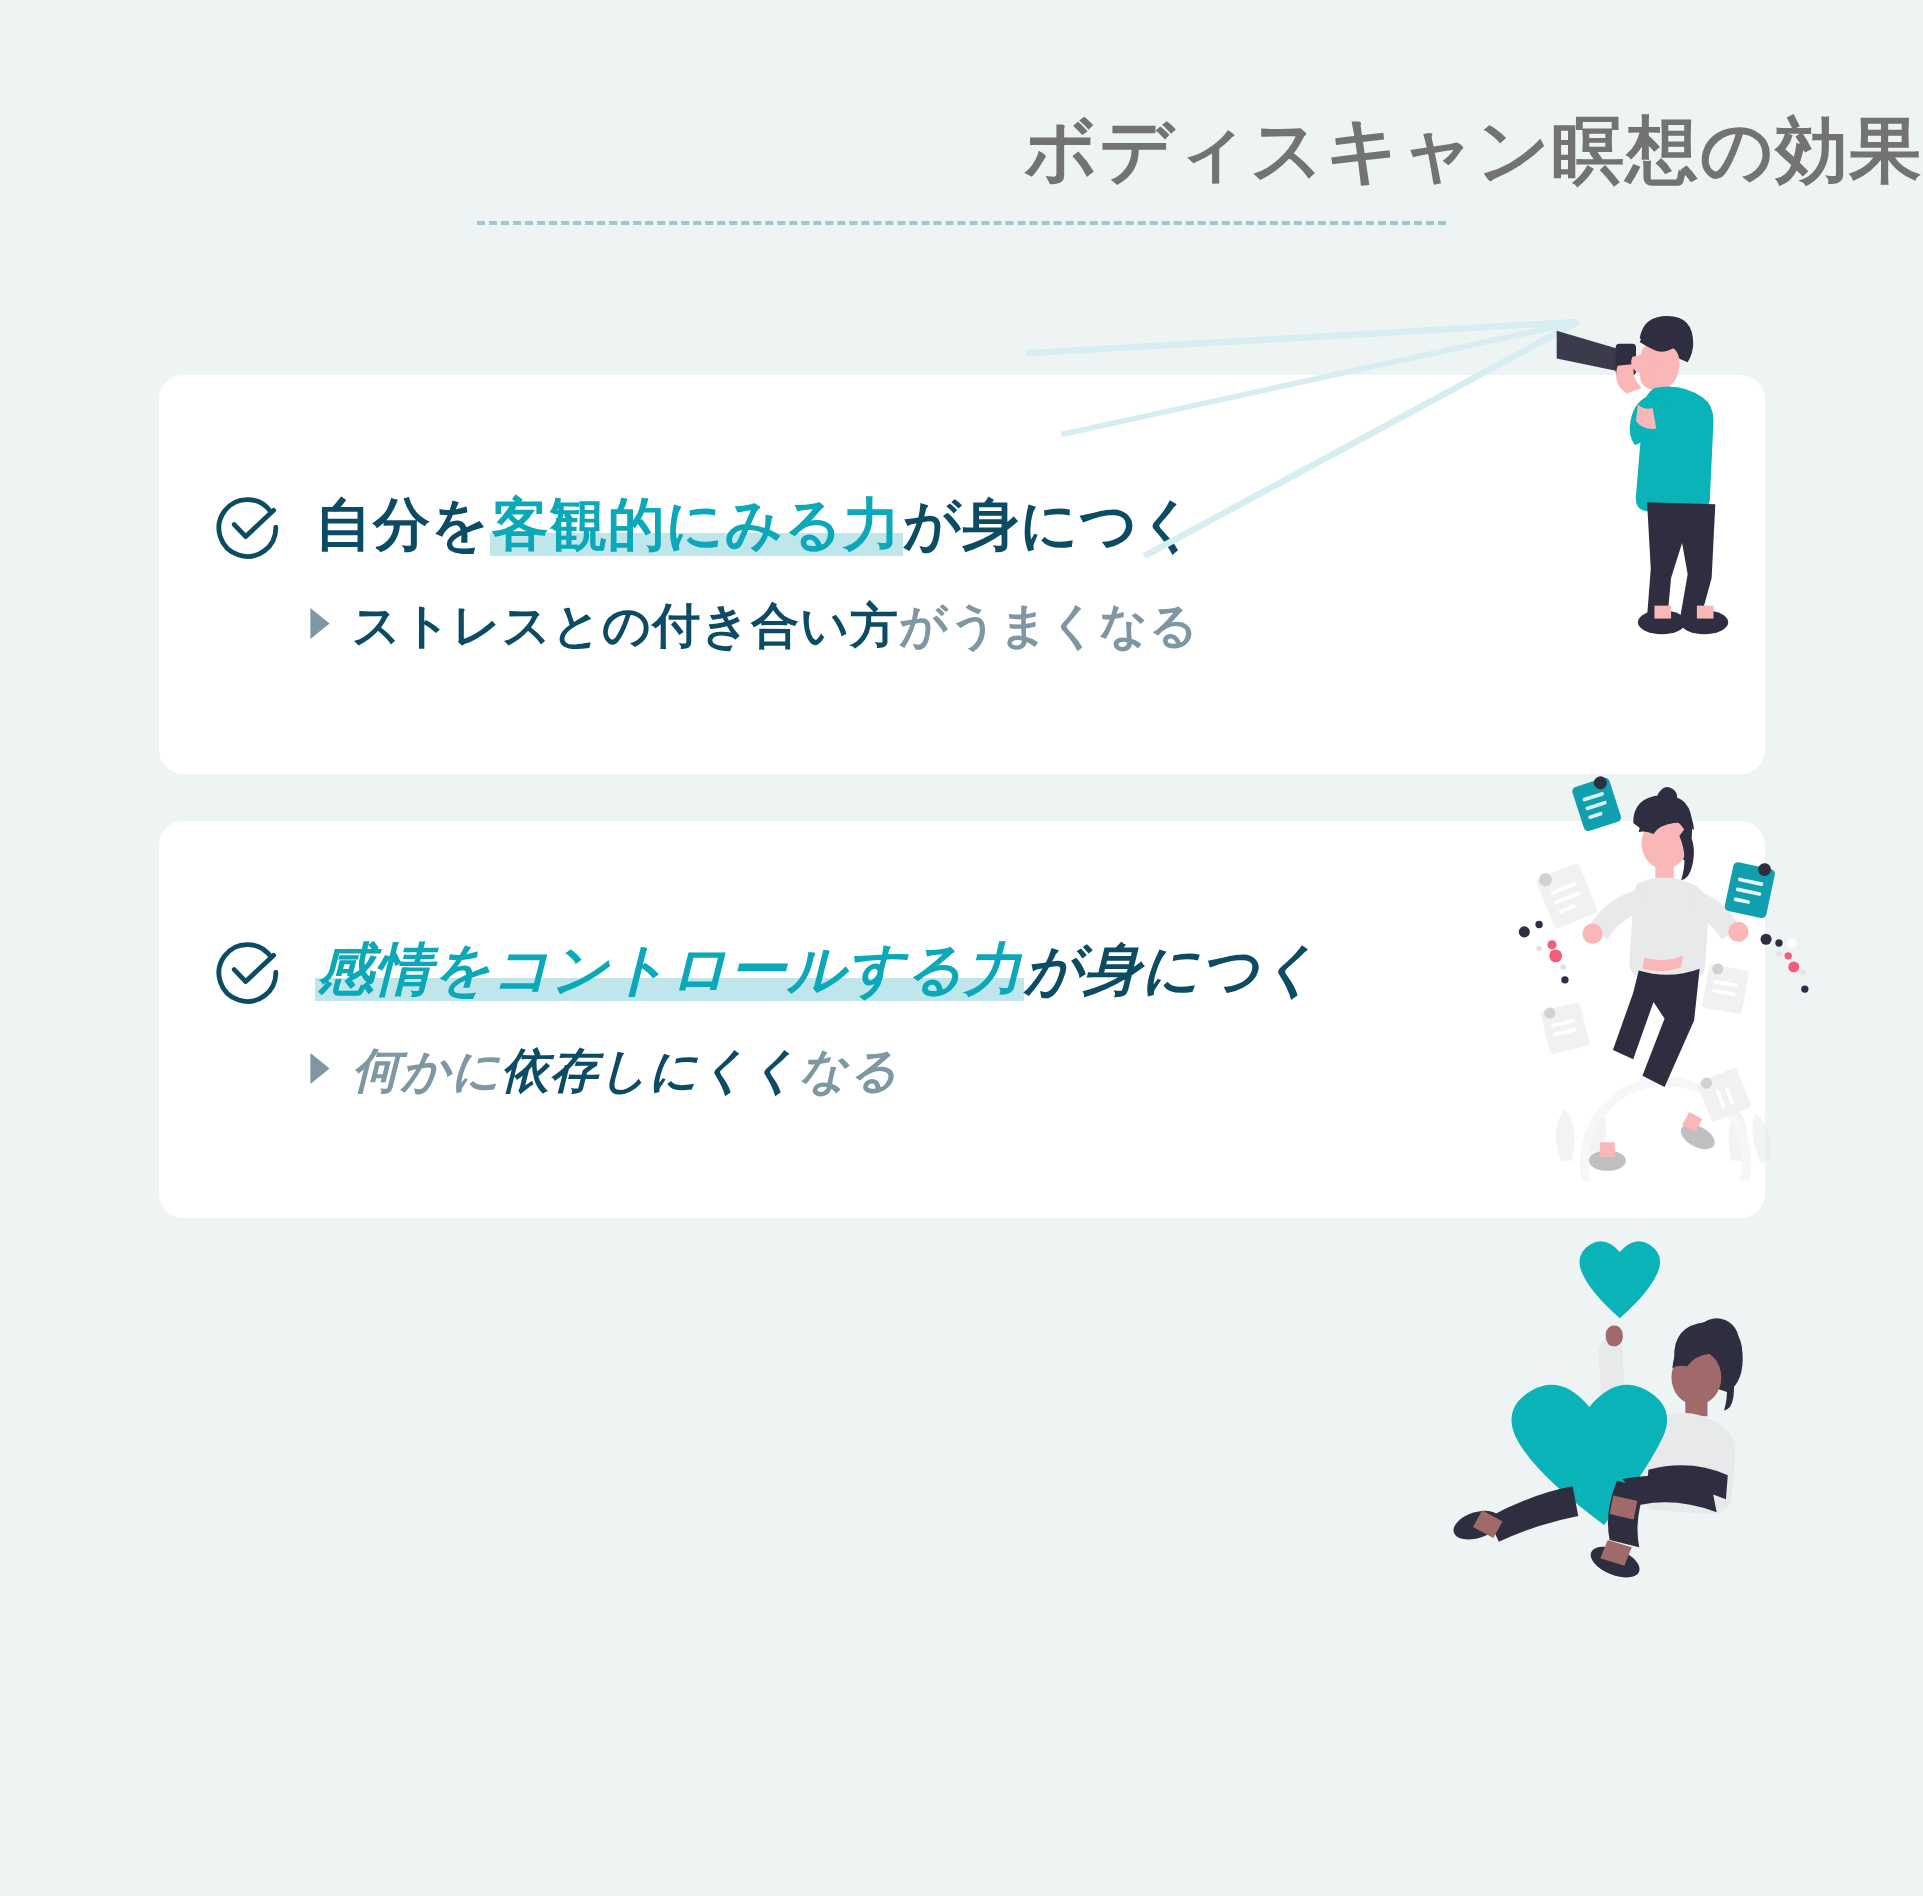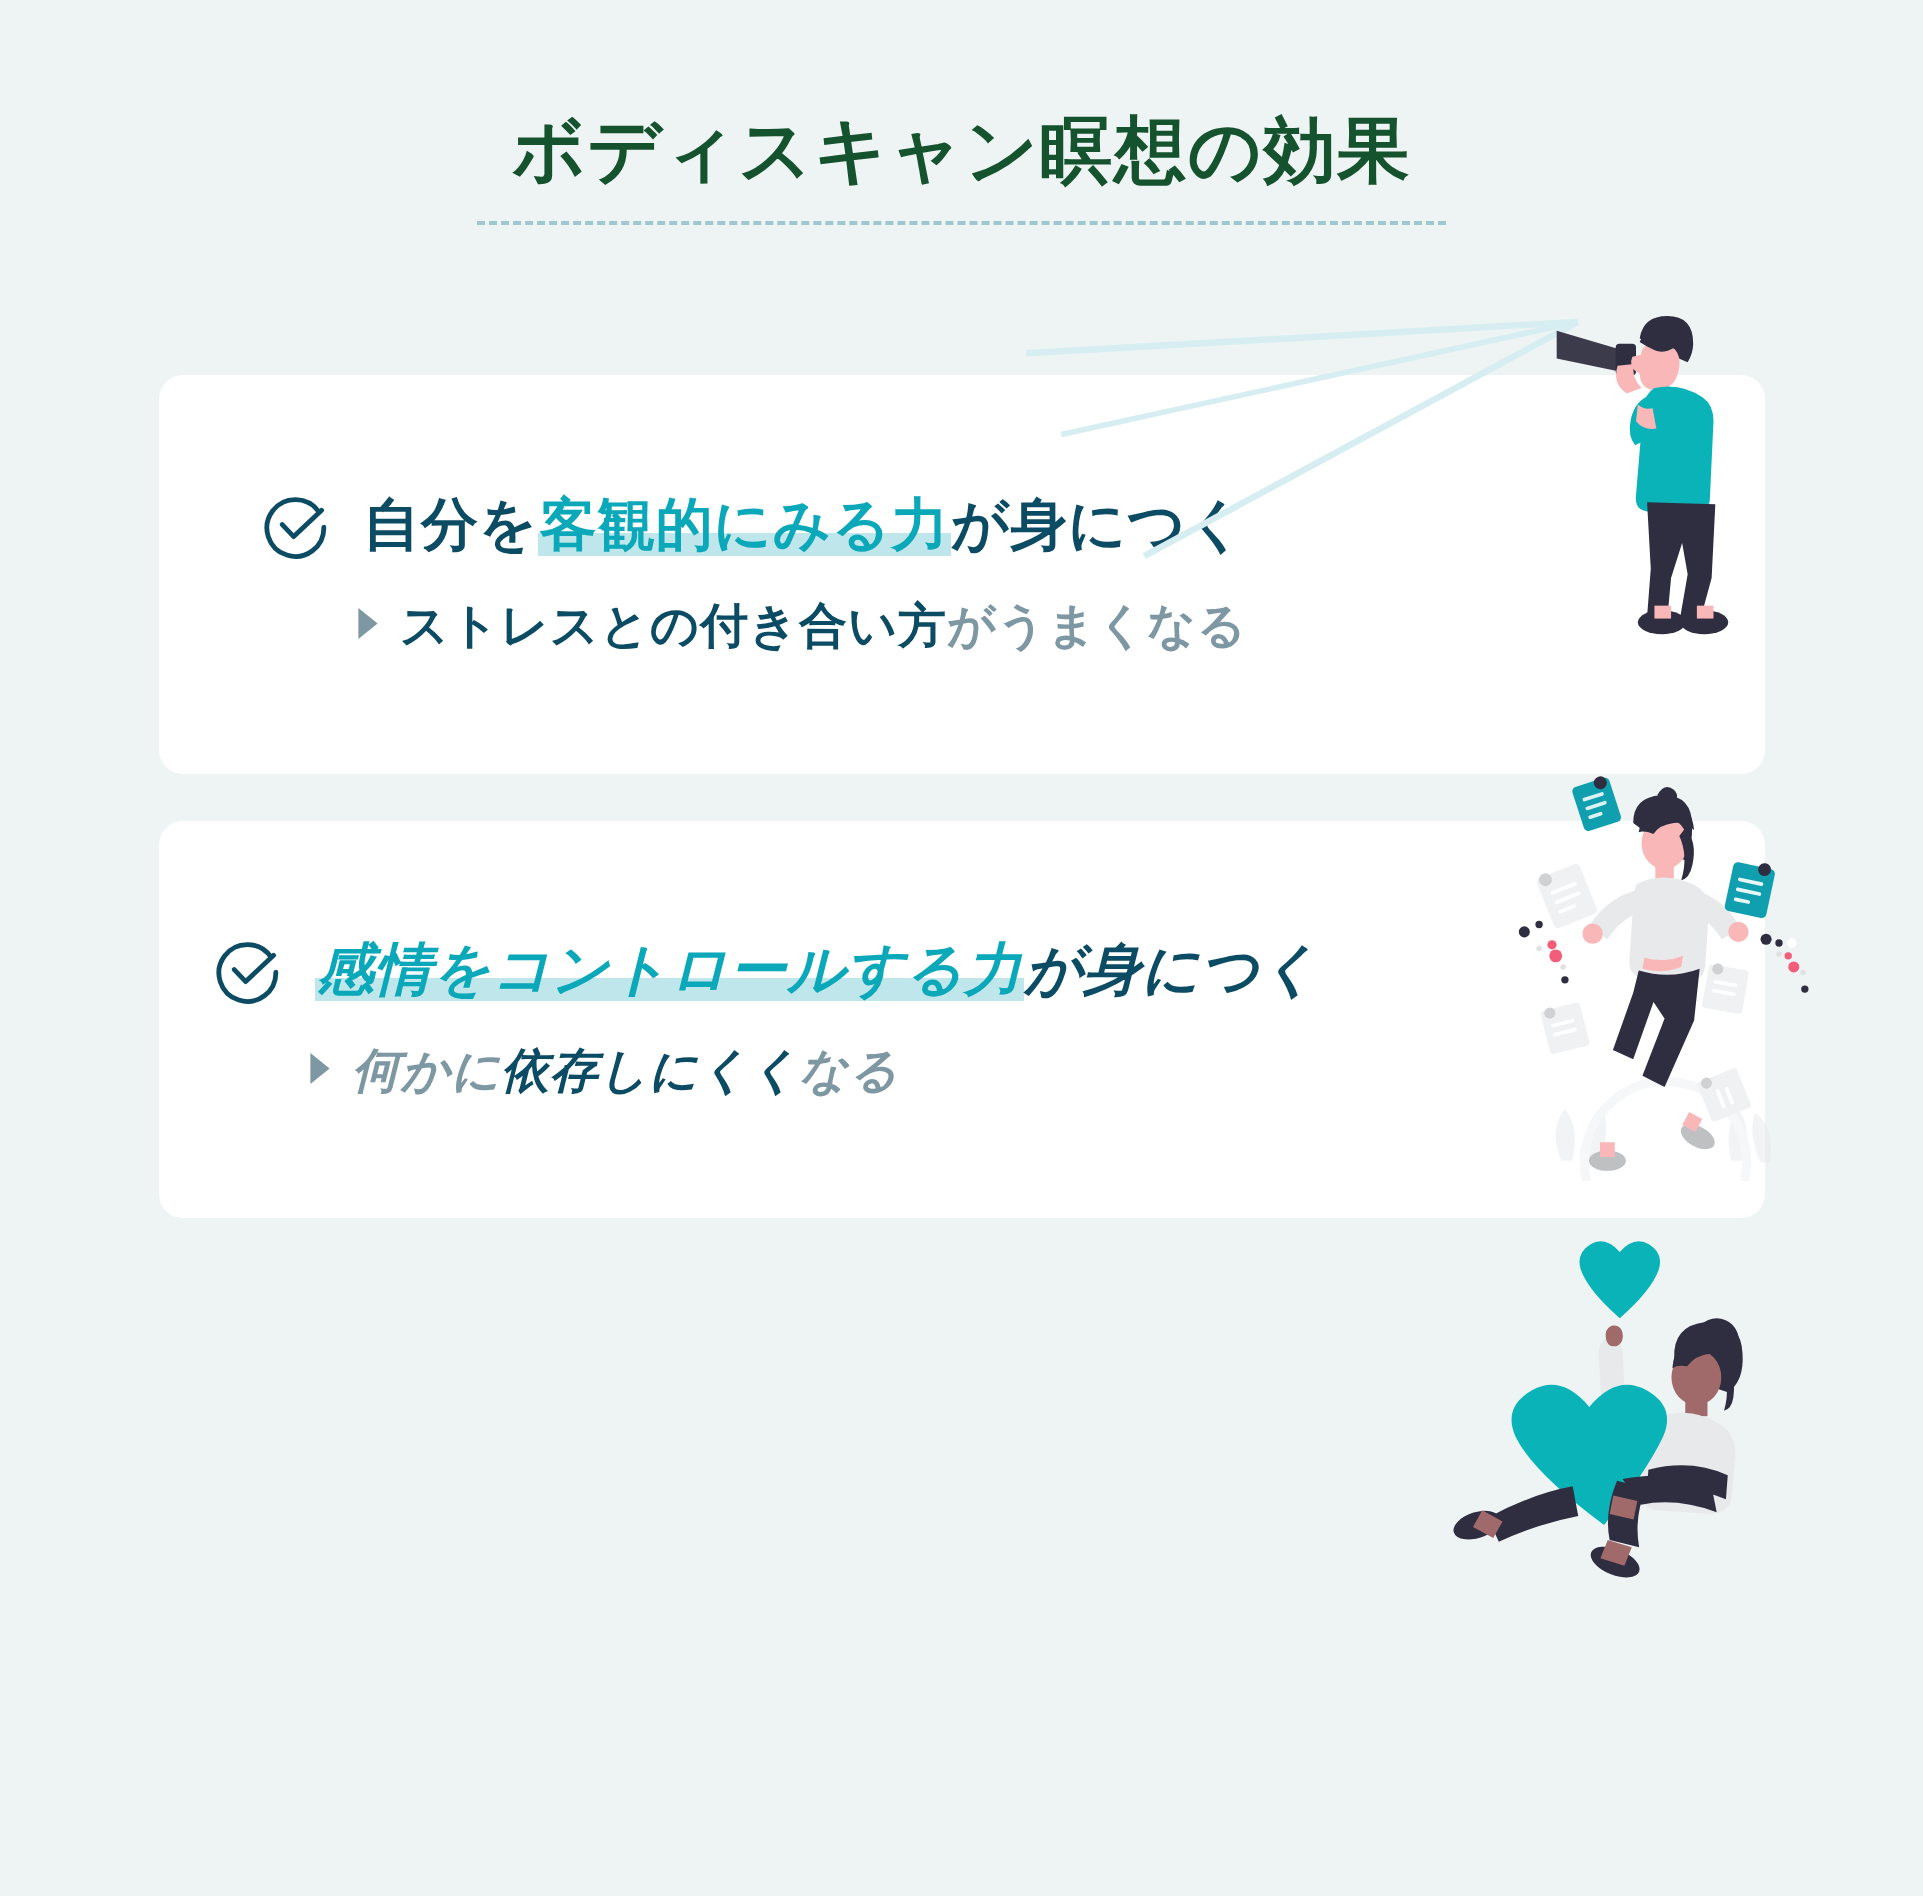--- a/index.html
+++ b/index.html
@@ -26,43 +26,44 @@
   .title-block {
     position: absolute;
     left: 0;
     top: 111px;
     width: 1923px;
     text-align: center;
   }
   .page-title {
     font-size: 72px;
     font-weight: 700;
-    color: #14532d;
+    color: #737373;
     letter-spacing: 1.8px;
     line-height: 1.1;
     margin: 0;
     white-space: nowrap;
+    text-align: right;
   }
   .title-divider {
     margin: 31px auto 0 auto;
     width: 969px;
     height: 0;
     border-top: 4.6px dashed #9fc7cf;
   }
 
   
   .card {
     position: absolute;
     background: #ffffff;
     border-radius: 24px;
     left: 159px;
     width: 1606px;
     box-sizing: border-box;
   }
-  #card-1 { top: 375px;  height: 399px; padding-left: 48px; }
+  #card-1 { top: 375px;  height: 399px; }
   #card-2 { top: 821px;  height: 397px; font-style: italic; }
   #card-3 { top: 1261px; height: 489px; }
 
   .card-body {
     position: relative;
     padding: 0 55px;
     height: 100%;
     box-sizing: border-box;
     display: flex;
     flex-direction: column;

